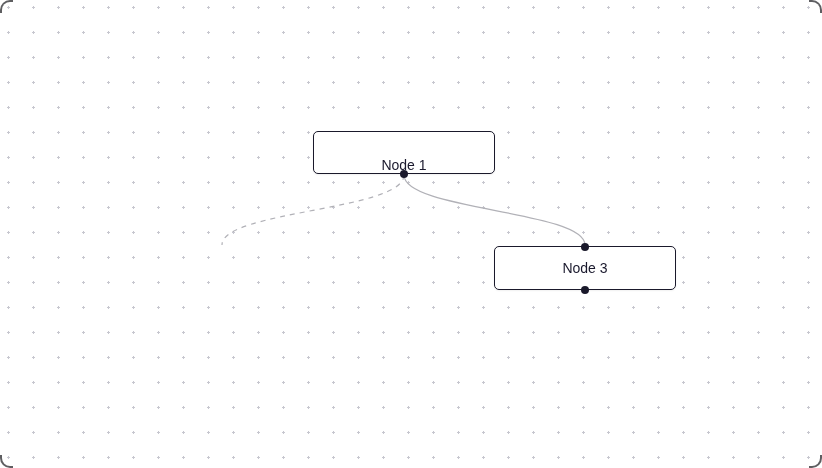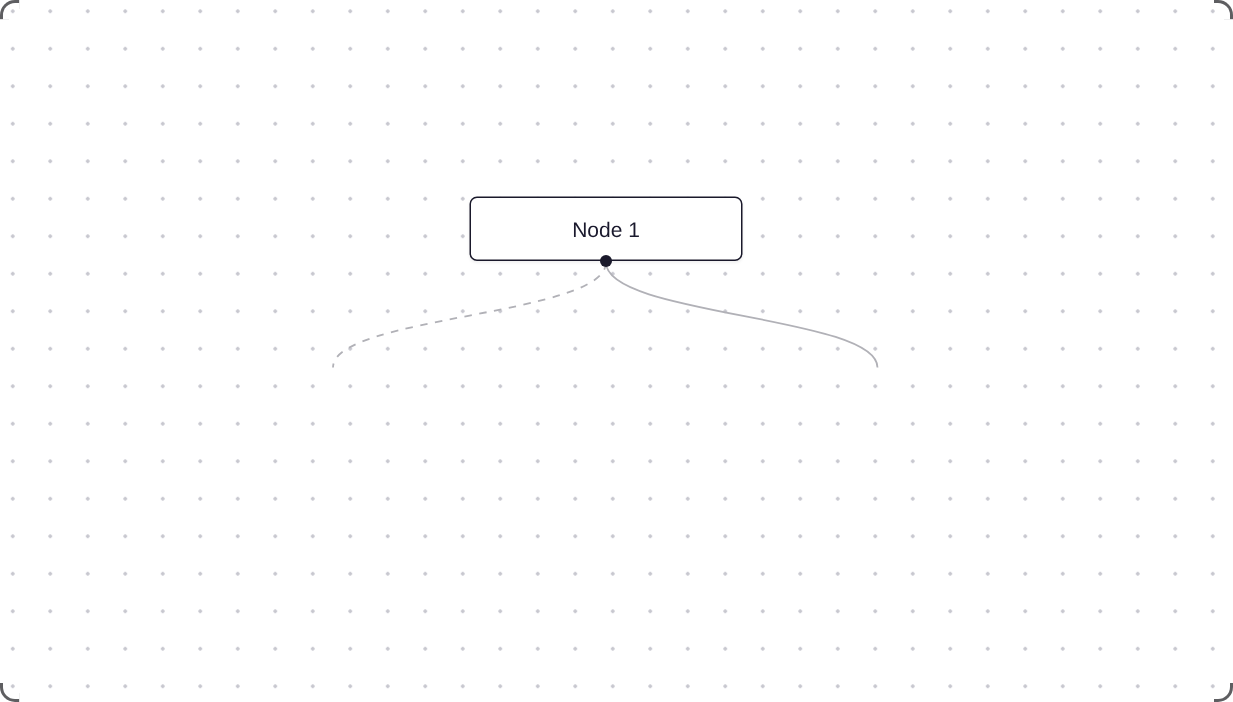--- a/index.html
+++ b/index.html
@@ -48,21 +48,21 @@
     border: 1px solid #1a192b;
     border-radius: 5px;
     display: flex;
     align-items: center;
     justify-content: center;
     font-size: 14px;
     color: #1a192d;
     box-shadow: 0 1px 2px rgba(0,0,0,0.06);
     cursor: grab;
   }
-  .node-1 { left: 313px; top: 131px; width: 182px; height: 43px; }
+  .node-1 { left: 313px; top: 131px; width: 182px; height: 43px; align-items: flex-end; }
   .node-2 { left: 131px; top: 246px; width: 182px; height: 44px; }
   .node-3 { left: 494px; top: 246px; width: 182px; height: 44px; }
 
   .node-label {
     pointer-events: none;
     user-select: none;
   }
 
   .handle {
     position: absolute;
@@ -110,19 +110,24 @@
     <path class="edge dashed" d="M404,175 C404,210.5 222,210.5 222,245"></path>
     <path class="edge" d="M404,175 C404,210.5 585,210.5 585,245"></path>
   </svg>
 
   <div class="node node-1">
     <span class="node-label">Node 1</span>
     <span class="handle handle-bottom"></span>
   </div>
 
 
+  <div class="node node-3">
+    <span class="handle handle-top"></span>
+    <span class="node-label">Node 3</span>
+    <span class="handle handle-bottom"></span>
+  </div>
 
   <div class="corner tl"></div>
   <div class="corner tr"></div>
   <div class="corner bl"></div>
   <div class="corner br"></div>
 
 </div>
 
 </body></html>

